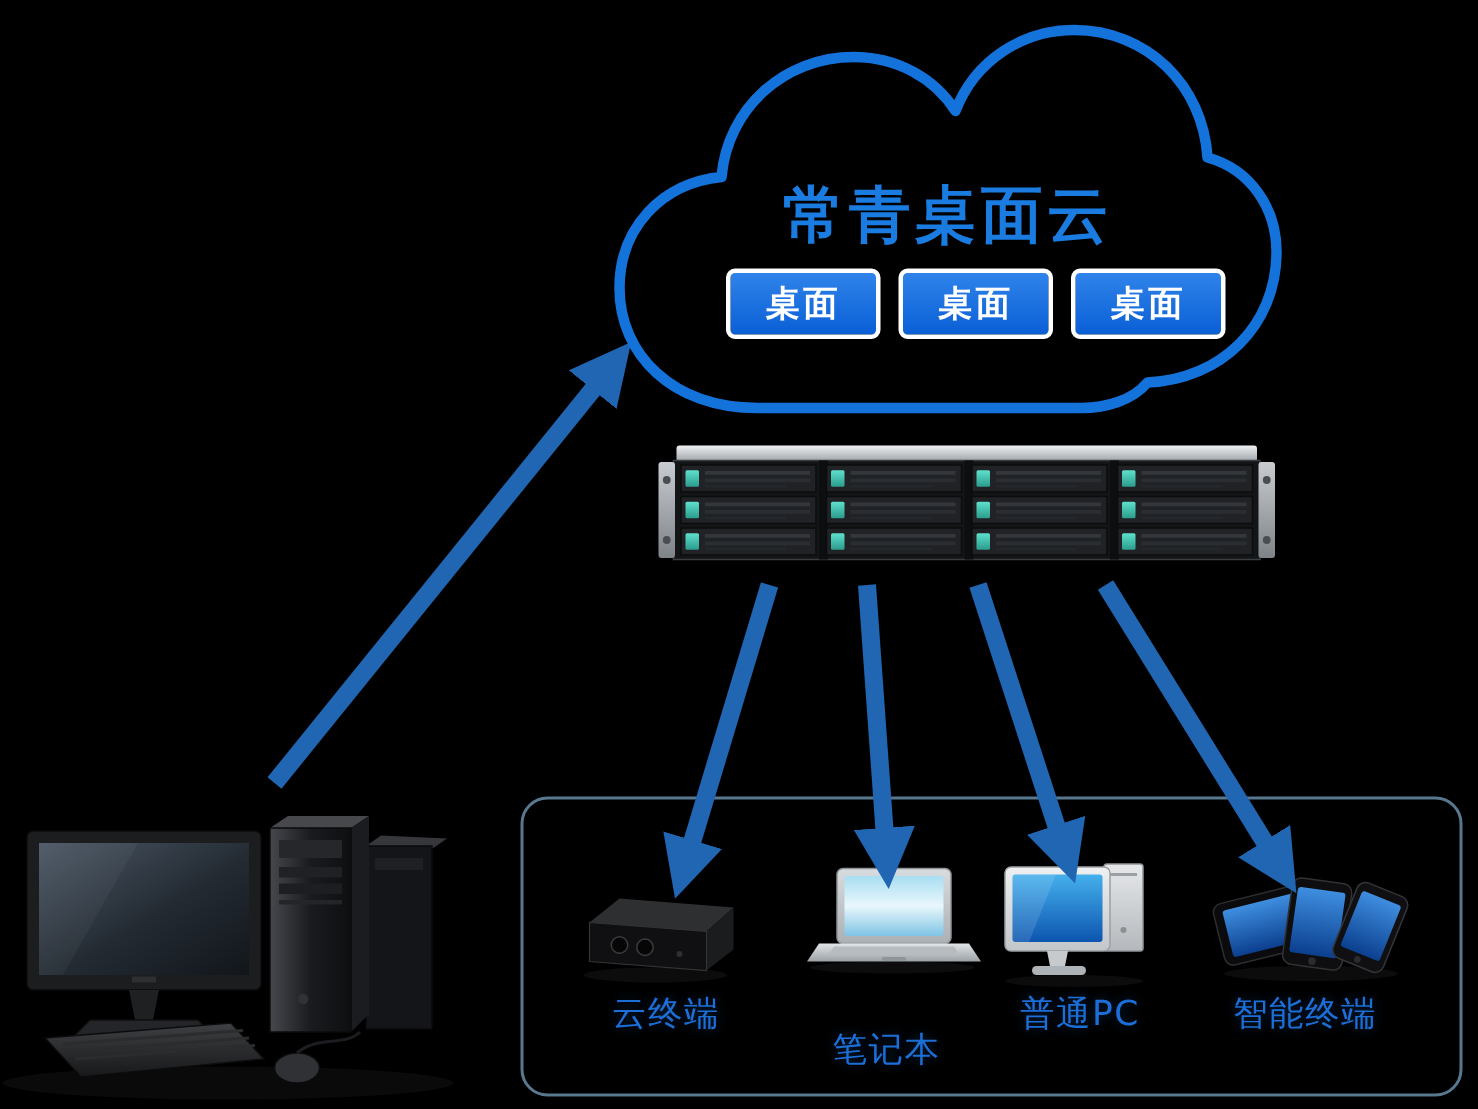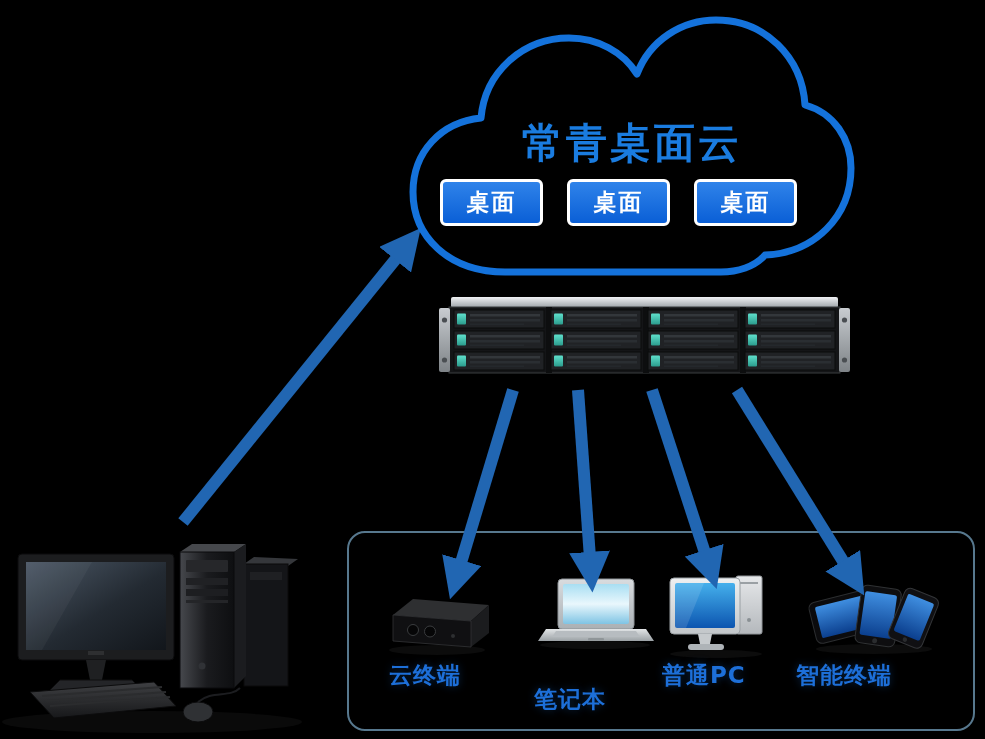--- a/index.html
+++ b/index.html
@@ -7,21 +7,21 @@
     position:relative; width:985px; height:739px; background:#000;
     overflow:hidden; font-family:"DejaVu Sans","Liberation Sans",sans-serif;
   }
   .abs { position:absolute; }
 
   
   .cloud-svg   { left:393px; top:4px;   z-index:5; }
   .cloud-title { left:462px; top:104px; width:340px; text-align:center;
                  color:#1a7ce0; font-size:41px; font-weight:bold;
                  letter-spacing:3px; z-index:6;margin-top:12px; }
-  .buttons-row { left:440px; top:179px; display:flex; gap:24px; z-index:6; }
+  .buttons-row { left:484px; top:179px; display:flex; gap:12px; z-index:6; }
   .desktop-btn { width:103px; height:47px; box-sizing:border-box;
                  background:linear-gradient(#2f83ea,#0a5fd6);
                  border:3px solid #fff; border-radius:6px;
                  color:#fff; font-size:23px; font-weight:bold; letter-spacing:2px;
                  display:flex; align-items:center; justify-content:center; }
 
   
   .server-svg { left:437px; top:291px; z-index:3; }
 
   
@@ -30,22 +30,22 @@
   
   .panel { left:347px; top:531px; width:628px; height:200px; box-sizing:border-box;
            border:2px solid #57788e; border-radius:18px; z-index:1; }
 
   
   .dev-terminal { left:383px; top:589px; z-index:2; }
   .dev-laptop   { left:536px; top:577px; z-index:2; }
   .dev-pc       { left:666px; top:570px; z-index:2; }
   .dev-phones   { left:806px; top:577px; z-index:2; }
 
-  .device-label { position:absolute; color:#1d6fd8;
-                  font-size:23px; font-weight:700; letter-spacing:1px;
+  .device-label { position:absolute; text-align:center; color:#1d6fd8;
+                  font-size:23px; font-weight:400; letter-spacing:1px;
                   text-shadow:0 0 8px rgba(29,111,216,.35); z-index:6; }
   .lbl-terminal { left:389px; top:660px; width:110px; }
   .lbl-laptop   { left:534px; top:660px; width:114px;margin-top:24px; }
   .lbl-pc       { left:662px; top:660px; width:116px; }
   .lbl-phones   { left:796px; top:660px; width:148px; }
 
   
   .mgmt-svg { left:2px; top:540px; z-index:2; }
 </style>
 </head>

